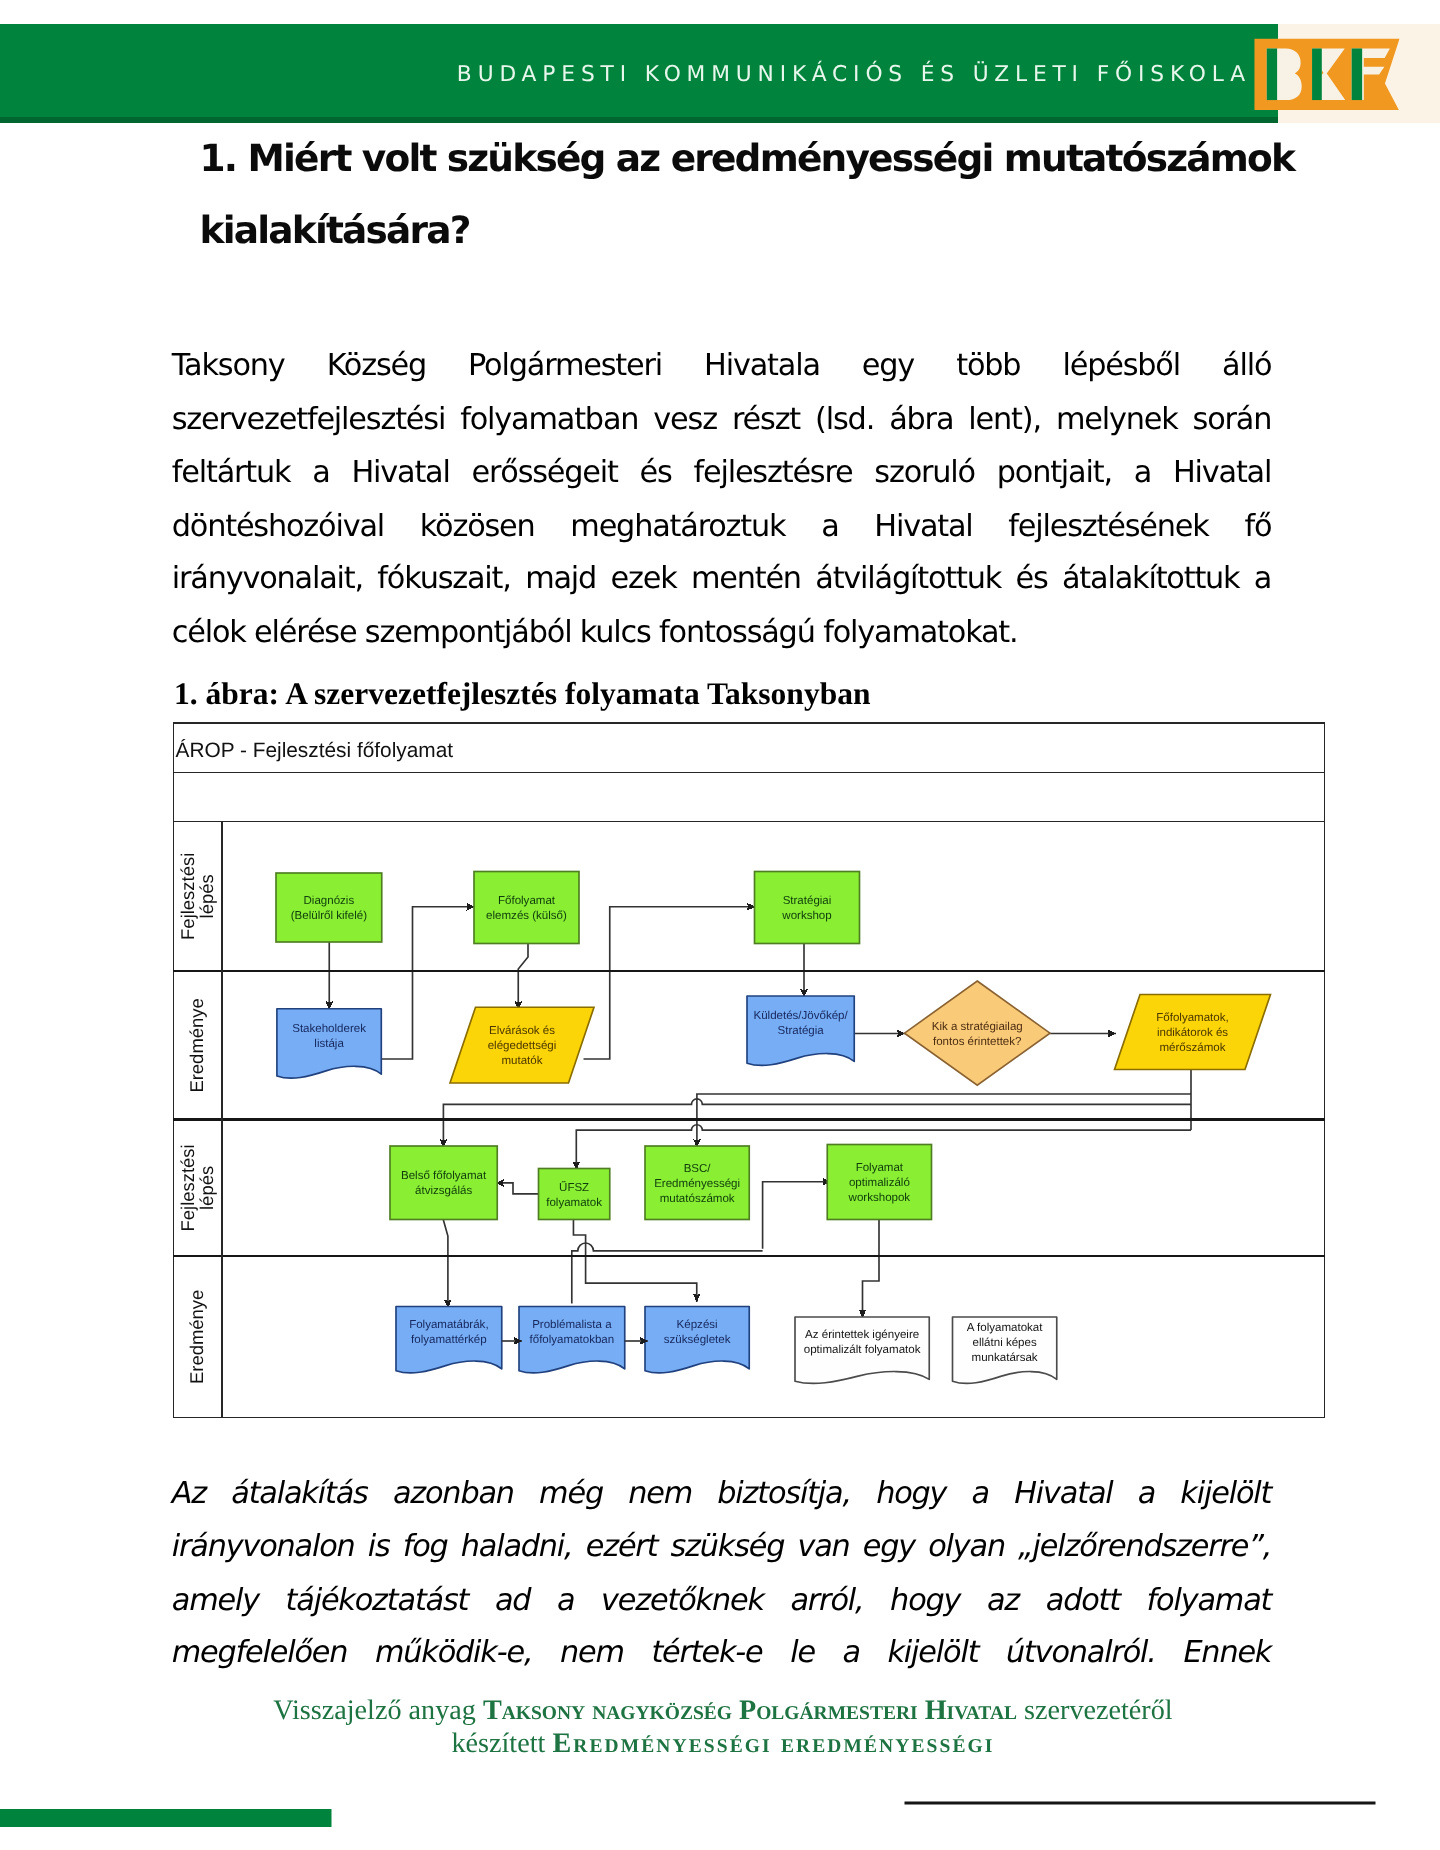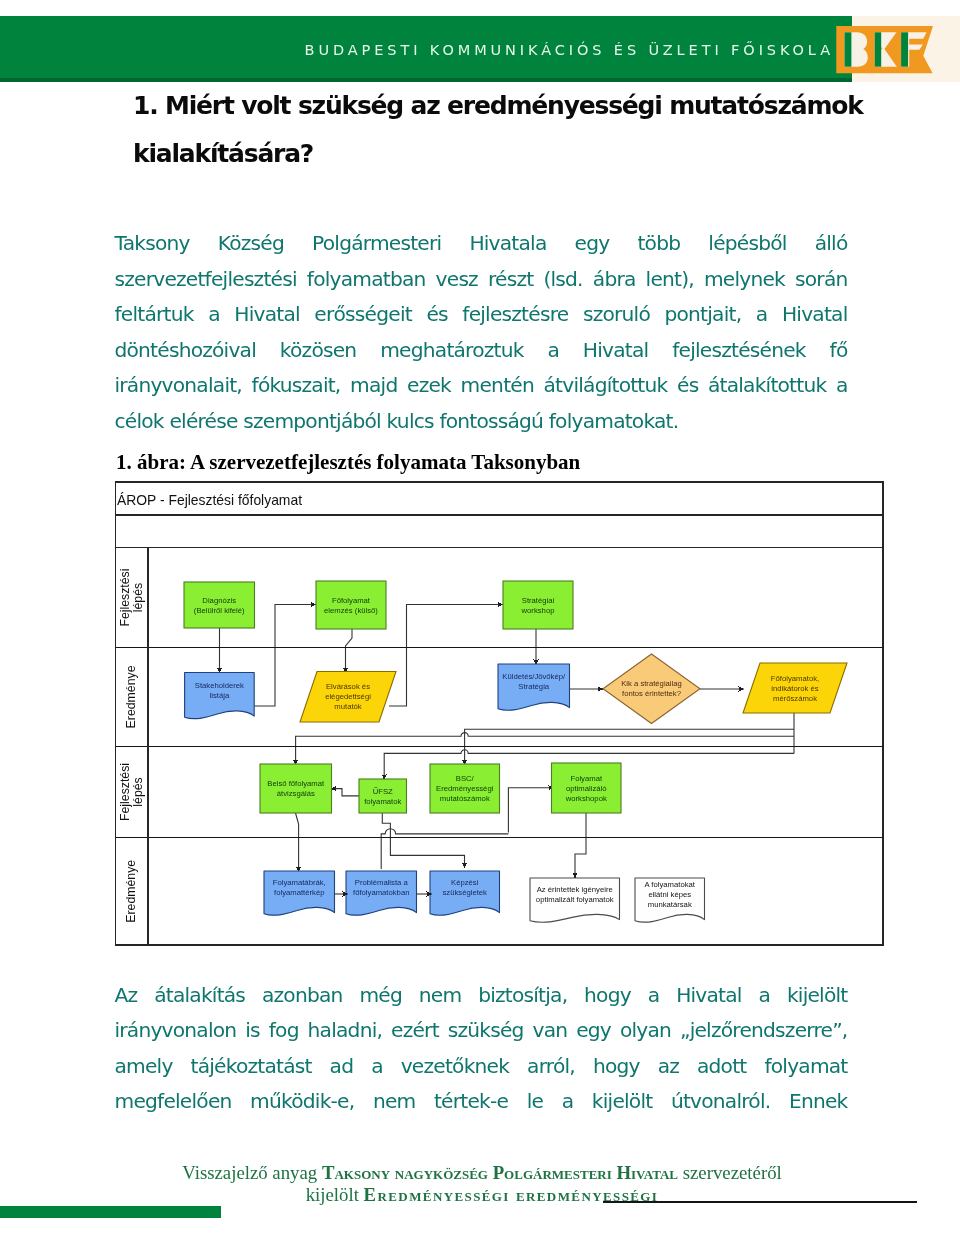--- a/index.html
+++ b/index.html
@@ -10,32 +10,32 @@
   .hdr-cream{position:absolute;left:0;top:0;width:960px;height:65.8px;background:#fcf3e7;}
   .hdr-green{position:absolute;left:0;top:0;width:851.7px;height:63px;background:#00843d;}
   .hdr-green-edge{position:absolute;left:0;top:62px;width:851.7px;height:3.8px;background:#00662f;}
   .hdr-text{position:absolute;left:240px;top:25.9px;width:594px;text-align:right;color:#e8f7ec;
             font-family:"DejaVu Sans",sans-serif;font-size:14.5px;font-weight:400;letter-spacing:3.9px;white-space:nowrap;}
   .logo{position:absolute;left:833px;top:6px;width:108px;height:56px;}
 
   
   .title{position:absolute;left:114px;top:65.7px;width:744px;font-size:25px;font-weight:bold;color:#0b0b0b;
          line-height:48.5px;letter-spacing:-1.2px;margin-left:19px;}
-  .para{position:absolute;color:#0f766e;font-size:20.2px;letter-spacing:-0.78px;line-height:35.5px;text-align:justify;
+  .para{position:absolute;color:#000000;font-size:20.2px;letter-spacing:-0.78px;line-height:35.5px;text-align:justify;
         text-justify:inter-word;}
   .para1{left:114.5px;top:210.4px;width:733px;}
-  .para2{left:114.5px;top:961.8px;width:733px;text-align-last:justify;}
+  .para2{left:114.5px;top:961.8px;width:733px;text-align-last:justify;font-style:italic;}
   .figcap{position:absolute;left:116px;top:434.2px;font-family:"Liberation Serif",serif;font-size:21px;font-weight:bold;color:#000;}
 
   
   .diagram{position:absolute;left:113px;top:462px;width:772px;height:470px;}
 
   
   .foot{position:absolute;left:82px;top:1114px;width:800px;text-align:center;color:#1d7341;
-        font-family:"Liberation Serif",serif;font-size:18.8px;line-height:21.75px;margin-top:32px;}
+        font-family:"Liberation Serif",serif;font-size:18.8px;line-height:21.75px;}
   .sc{font-variant:small-caps;font-weight:bold;}
   .sc2{font-variant:small-caps;font-weight:bold;letter-spacing:1.4px;}
   .greenbar{position:absolute;left:0;top:1189.9px;width:221px;height:11.9px;background:#00843d;}
   .footrule{position:absolute;left:602.5px;top:1185.2px;width:314.5px;height:1.4px;background:#151515;}
   .footinfo{position:absolute;left:520px;top:1192.2px;width:408.6px;text-align:right;color:#2b2b2b;
             font-size:12.3px;letter-spacing:-0.82px;line-height:13.9px;}
 </style>
 </head>
 <body>
 
@@ -191,17 +191,17 @@
 <path d="M221.50,416.00 L235.00,416.00" marker-end="url(#ar)"></path>
 <path d="M303.50,416.00 L319.00,416.00" marker-end="url(#ar)"></path>
 </g>
 </svg>
 </div>
 
   <div class="para para2">Az átalakítás azonban még nem biztosítja, hogy a Hivatal a kijelölt irányvonalon is fog haladni, ezért szükség van egy olyan „jelzőrendszerre”, amely tájékoztatást ad a vezetőknek arról, hogy az adott folyamat megfelelően működik-e, nem tértek-e le a kijelölt útvonalról. Ennek</div>
 
   <div class="foot">
     <div><span>Visszajelző anyag </span><span class="sc">Taksony nagyközség Polgármesteri Hivatal</span><span> szervezetéről</span></div>
-    <div><span>kijelölt </span><span class="sc2">Eredményességi eredményességi</span></div>
+    <div><span>készített </span><span class="sc2">Eredményességi eredményességi</span></div>
   </div>
   <div class="greenbar"></div>
   <div class="footrule"></div>
 </div>
 
 </body></html>

